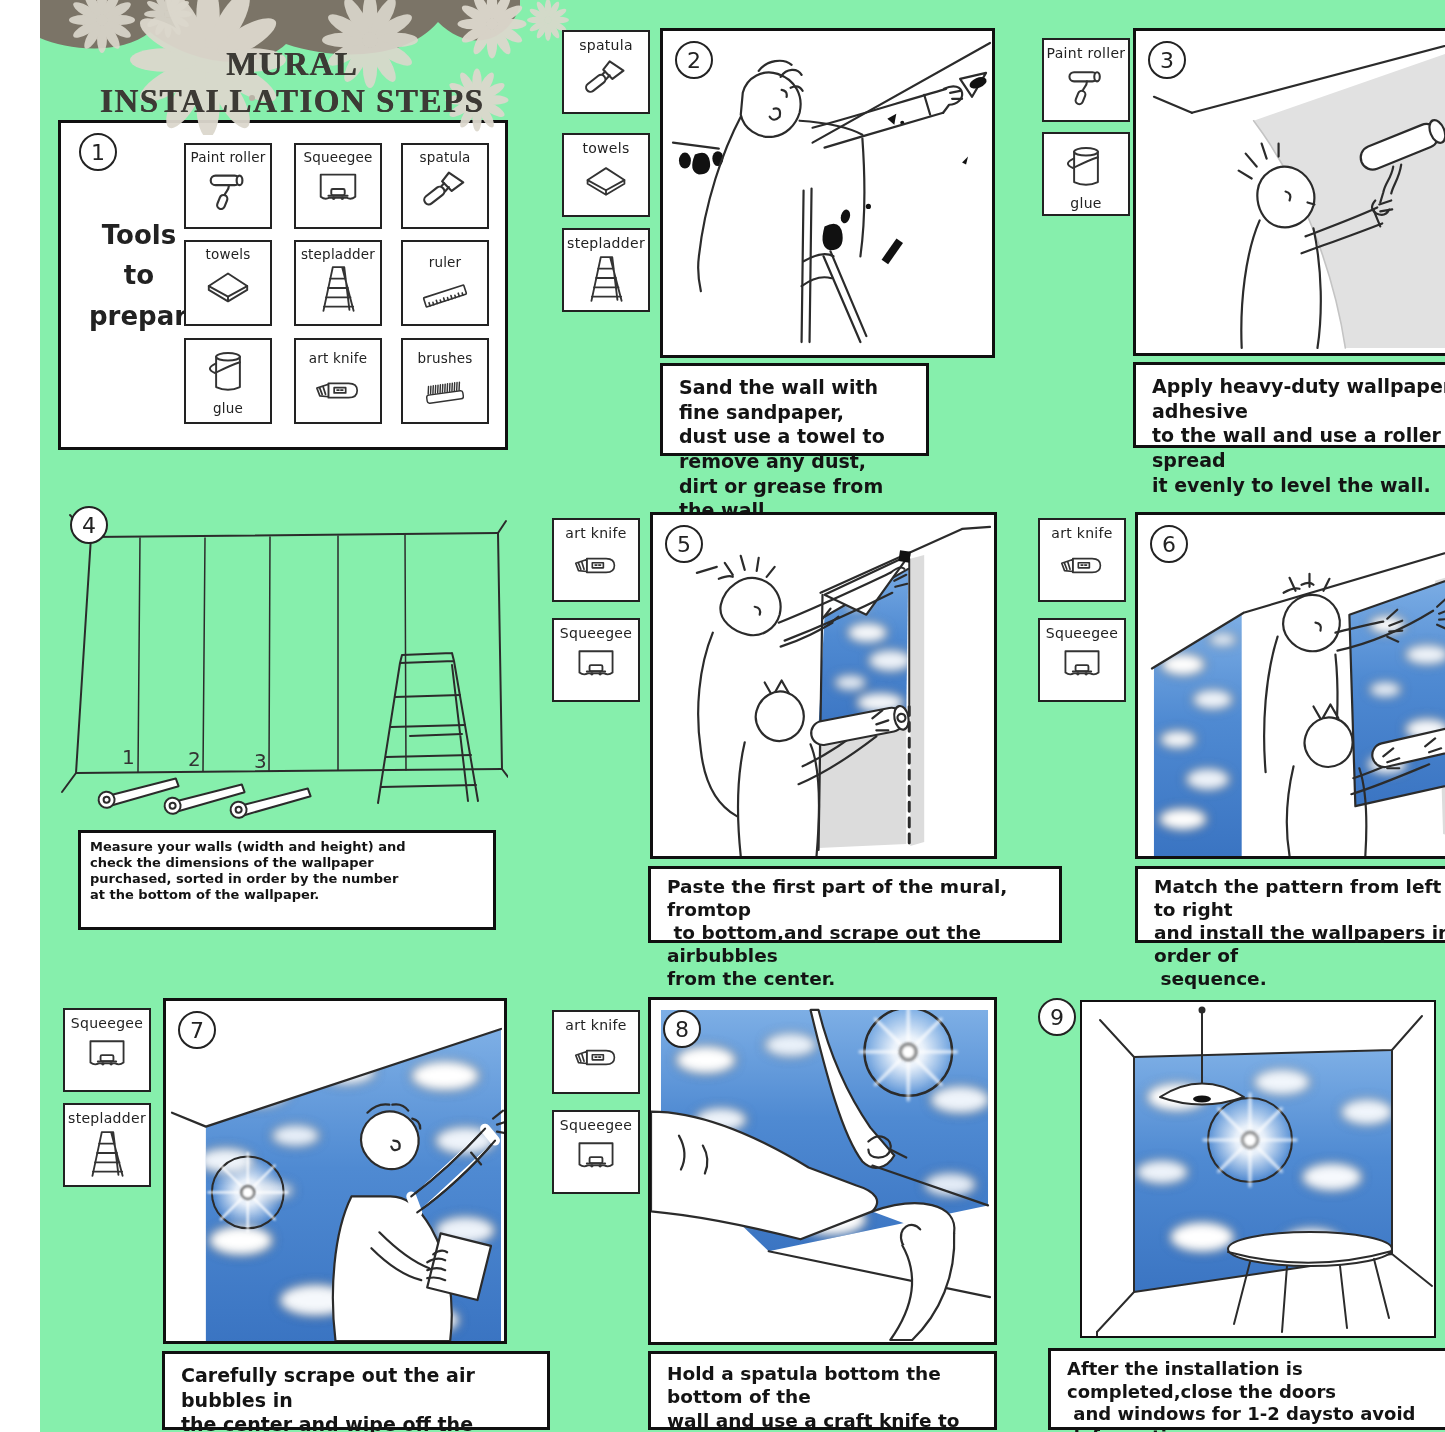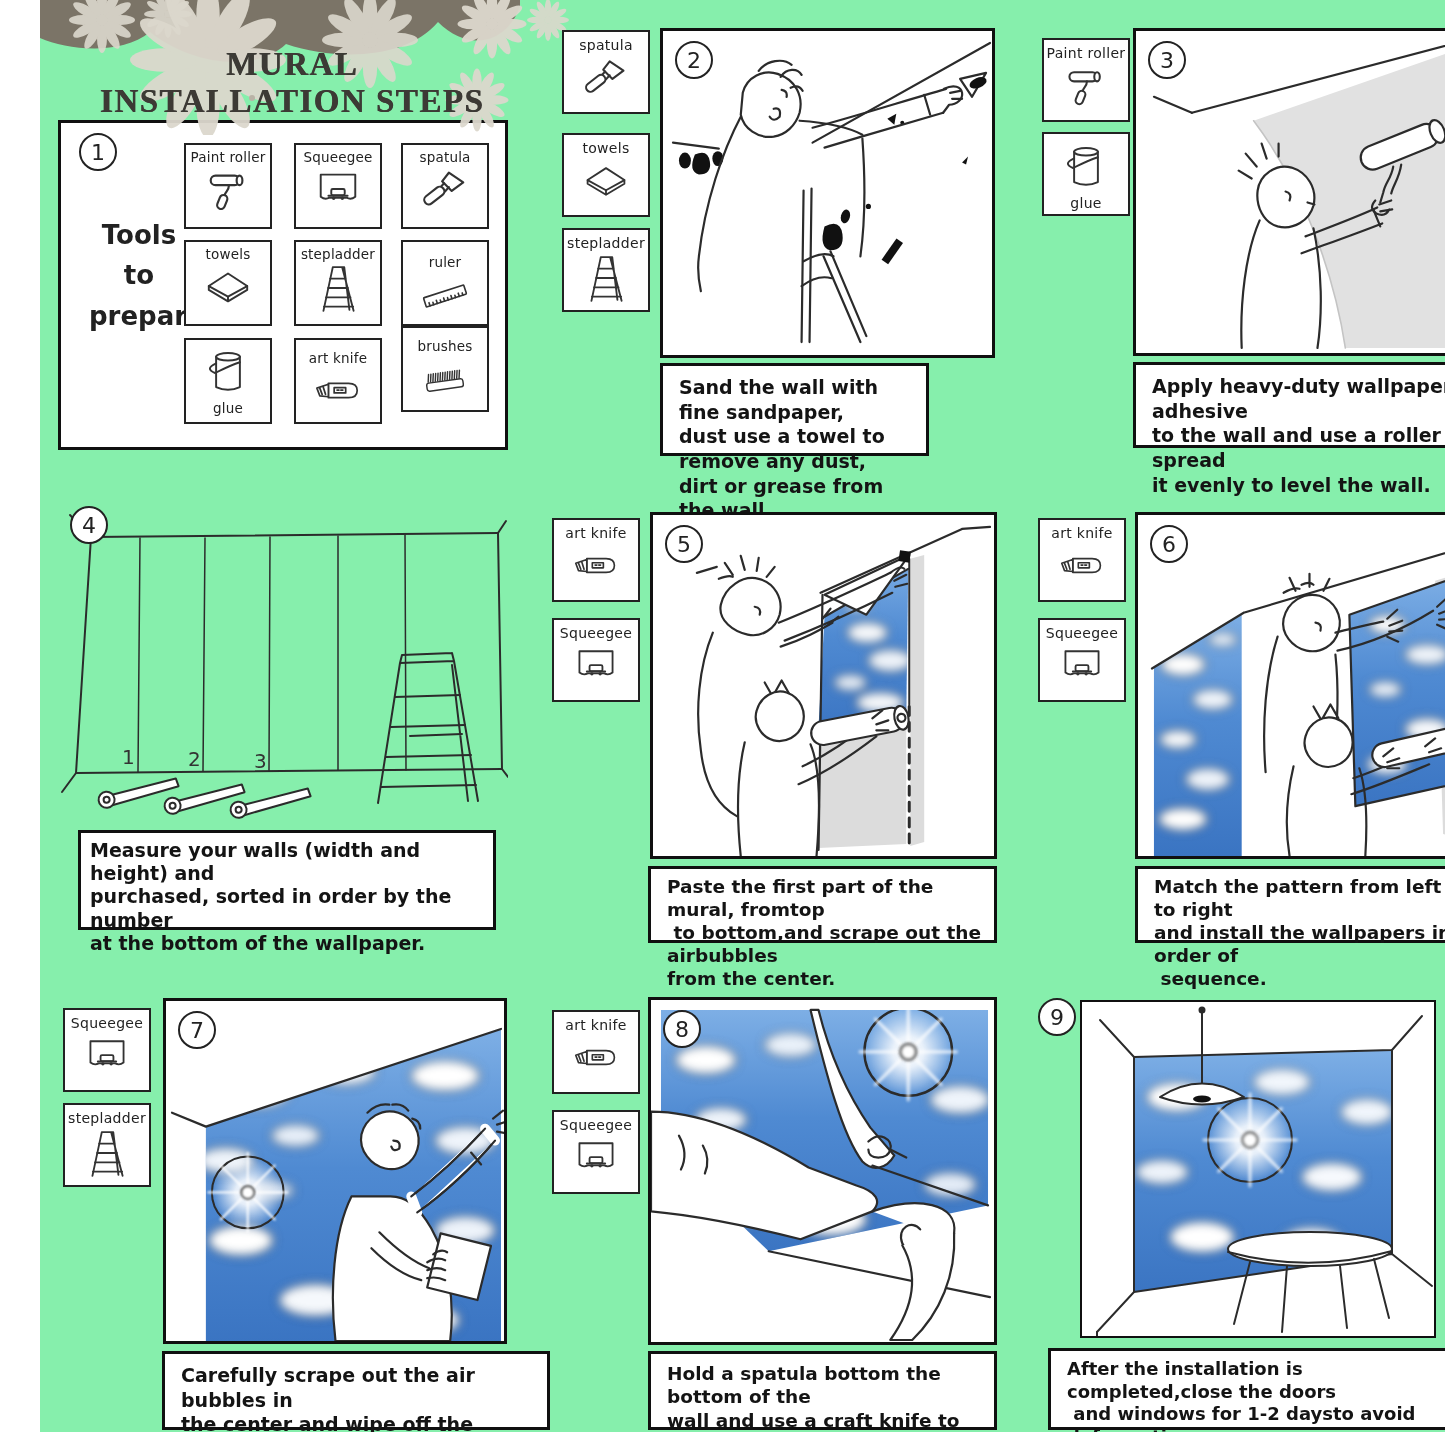--- a/index.html
+++ b/index.html
@@ -9,21 +9,21 @@
   .page-title{position:absolute;left:52px;top:46px;width:400px;text-align:center;
     font-family:"Liberation Serif",serif;font-weight:bold;font-size:33px;letter-spacing:1.5px;
     color:#3c3a35;text-shadow:0.6px 0 #3c3a35;}
   
   .panel{position:absolute;background:#fff;border:3px solid #101010;box-sizing:border-box;}
   .thin{border-width:2px;}
   .caption{position:absolute;background:#fff;border:3px solid #101010;box-sizing:border-box;
     font-size:19px;font-weight:bold;color:#141414;line-height:1.3;padding:9px 12px 6px 16px;}
   .caption div{white-space:pre-wrap;}
   .caption.small{font-size:18px;line-height:1.26;padding-top:7px;}
-  .caption.tight{font-size:19px;line-height:1.22;padding-top:6px;padding-left:9px;}
+  .caption.tight{font-size:13px;line-height:1.22;padding-top:6px;padding-left:9px;}
   
   .cnum{position:absolute;width:34px;height:34px;border:2.5px solid #222;border-radius:50%;
     background:#fff;display:flex;align-items:center;justify-content:center;
     font-size:22px;color:#222;z-index:5;}
   
   .toolbox{position:absolute;width:88px;height:84px;border:2.5px solid #222;background:#fff;
     box-sizing:border-box;text-align:center;z-index:4;}
   .toolbox .tb-label{font-size:14px;color:#222;margin-top:5px;letter-spacing:0.3px;}
   .toolbox svg{width:58px;height:46px;display:block;margin:2px auto 0;}
   .toolbox.lbl-bottom svg{margin-top:7px;}
@@ -202,21 +202,21 @@
           <use href="#i-glue"></use>
         </svg>
       <div class="tb-label">glue</div>
     </div>
     <div class="tool-cell" style="left:233px;top:215px">
       <div class="tb-label" style="margin-top:10px">art knife</div>
       <svg viewBox="0 0 100 100">
           <use href="#i-knife"></use>
         </svg>
     </div>
-    <div class="tool-cell" style="left:340px;top:203px">
+    <div class="tool-cell" style="left:340px;top:215px">
       <div class="tb-label" style="margin-top:10px">brushes</div>
       <svg viewBox="0 0 100 100">
           <use href="#i-brush"></use>
         </svg>
     </div>
   </div>
 
   <div class="toolbox" style="left:522px;top:30px">
     <div class="tb-label">spatula</div>
     <svg viewBox="0 0 100 100">
@@ -349,20 +349,21 @@
       <path d="M342,158 L320,298 M396,156 L420,296 M342,158 L396,156 M344,150 L394,148 M342,158 L344,150 M396,156 L394,148"></path>
       <path d="M337,192 L402,190 M333,222 L407,220 M328,252 L413,250 M323,282 L418,280"></path>
       <path d="M394,160 L410,296 M352,231 L404,229"></path>
     </g>
   </svg>
   <span class="wallnum" style="left:82px;top:745px">1</span>
   <span class="wallnum" style="left:148px;top:747px">2</span>
   <span class="wallnum" style="left:214px;top:749px">3</span>
   <div class="caption tight" style="left:38px;top:830px;width:418px;height:100px">
     <div>Measure your walls (width and height) and</div>
+    <div>check the dimensions of the wallpaper</div>
     <div>purchased, sorted in order by the number</div>
     <div>at the bottom of the wallpaper.</div>
   </div>
 
   <div class="toolbox" style="left:512px;top:518px">
     <div class="tb-label">art knife</div>
     <svg viewBox="0 0 100 100">
         <use href="#i-knife"></use>
       </svg>
   </div>
@@ -415,21 +416,21 @@
       <path d="M158,230 C168,254 168,296 164,342"></path>
       <path d="M150,252 C172,242 196,226 218,208 M146,270 C170,260 198,242 224,222"></path>
       <g transform="rotate(-11 205 212)">
         <rect x="158" y="200" width="94" height="24" rx="12" fill="#fff"></rect>
         <ellipse cx="250" cy="212" rx="7" ry="12" fill="#fff"></ellipse>
           <circle cx="250" cy="212" r="4"></circle>
       </g>
       <path d="M220,204 l10,-8 M224,210 l12,-4 M224,216 l12,0"></path>
     </svg>
   </div>
-  <div class="caption" style="left:608px;top:866px;width:349px;height:77px;font-size:18.5px;line-height:1.24;padding-top:7px">
+  <div class="caption" style="left:608px;top:866px;width:414px;height:77px;font-size:18.5px;line-height:1.24;padding-top:7px">
     <div>Paste the first part of the mural, fromtop</div>
     <div> to bottom,and scrape out the airbubbles</div>
     <div>from the center.</div>
   </div>
 
   <div class="toolbox" style="left:998px;top:518px">
     <div class="tb-label">art knife</div>
     <svg viewBox="0 0 100 100">
         <use href="#i-knife"></use>
       </svg>

